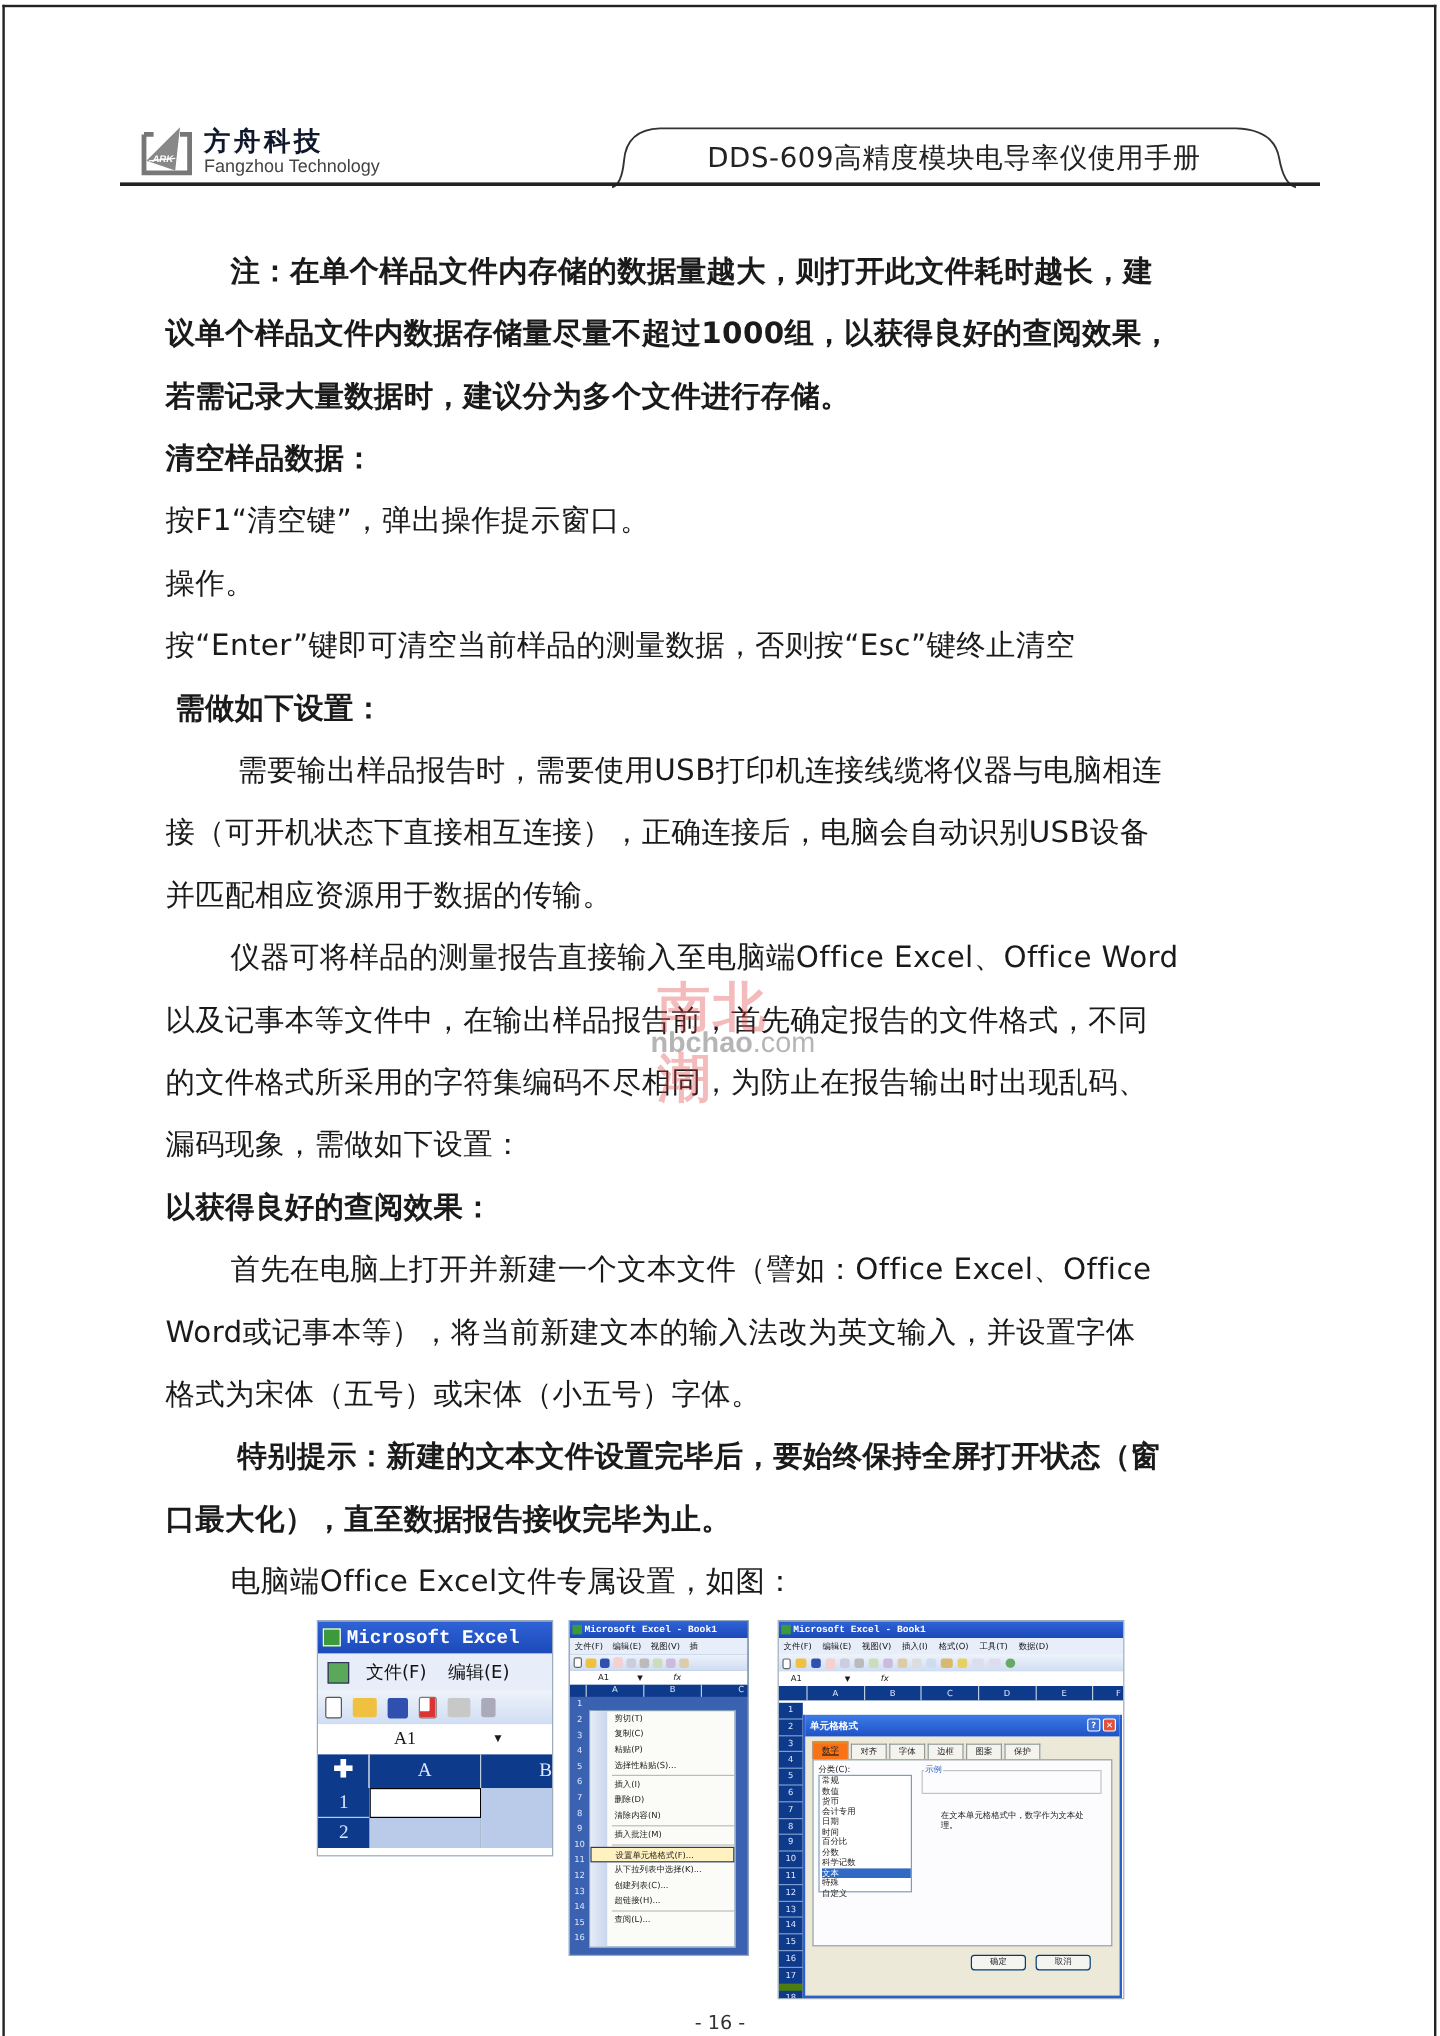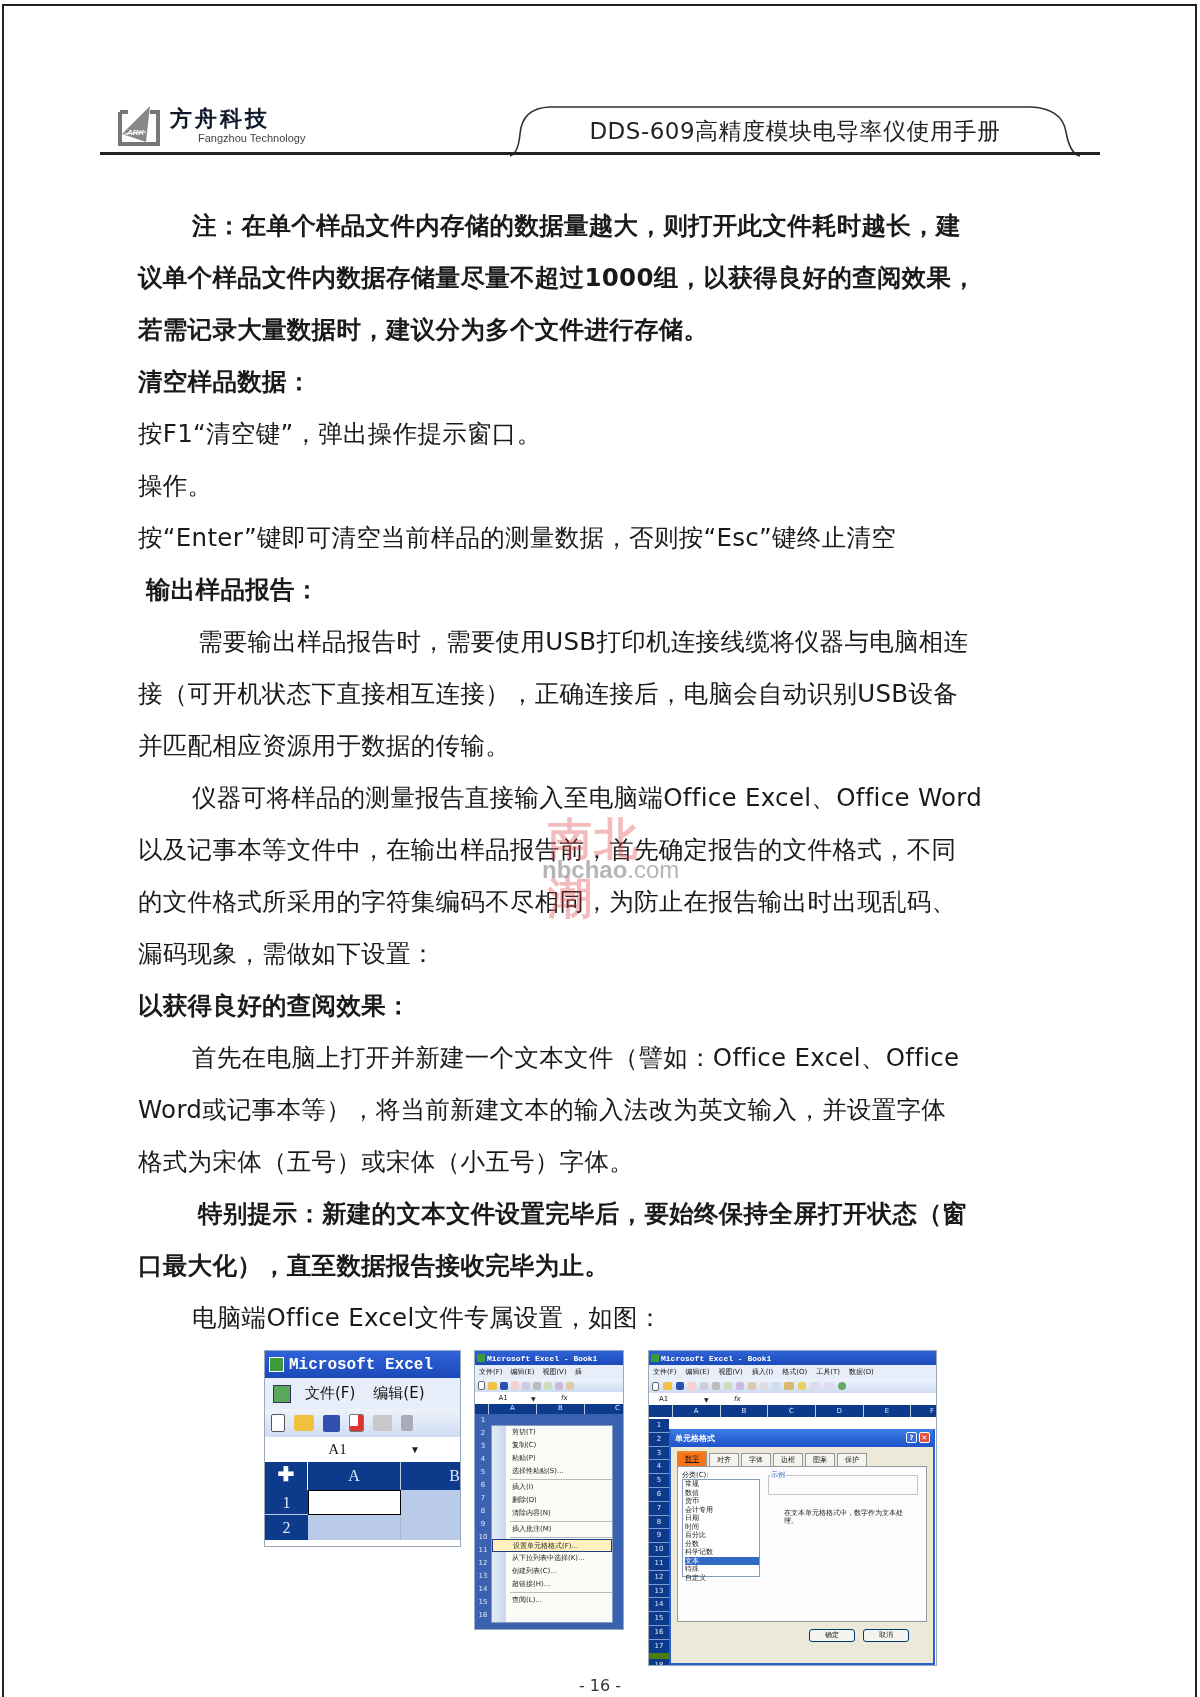--- a/index.html
+++ b/index.html
@@ -8,21 +8,21 @@
   .page-border {
     position: absolute; left: 2px; top: 4px; width: 1195px; height: 1700px;
     border-left: 2px solid #222; border-top: 2px solid #222; border-right: 2px solid #222;
   }
   
   .header { position: absolute; left: 100px; top: 100px; width: 1000px; height: 56px; }
   .logo { position: absolute; left: 16px; top: 2px; display: flex; align-items: center; }
   .logo-mark { width: 46px; height: 46px; position: relative; }
   .logo-text { margin-left: 8px; }
   .logo-cn { font-size: 22px; font-weight: bold; color: #0f172a; letter-spacing: 3px; line-height: 26px; }
-  .logo-en { font-family: "Liberation Sans", sans-serif; font-size: 11px; color: #444; line-height: 13px; margin-left: 28px; }
+  .logo-en { font-family: "Liberation Sans", sans-serif; font-size: 15px; color: #444; line-height: 13px; }
   .header-tab {
     position: absolute; left: 410px; top: 4px; width: 570px; height: 50px;
   }
   .header-tab svg { position: absolute; left: 0; top: 0; }
   .header-title {
     position: absolute; left: 0; width: 100%; top: 12px; text-align: center;
     font-size: 23px; color: #222; letter-spacing: 0.5px;
   }
   .header-rule { position: absolute; left: 0; top: 52px; width: 1000px; height: 3px; background: #222; }
 
@@ -123,21 +123,21 @@
 </div>
 
 <div class="content">
   <div class="line bold indent">注：在单个样品文件内存储的数据量越大，则打开此文件耗时越长，建</div>
   <div class="line bold">议单个样品文件内数据存储量尽量不超过1000组，以获得良好的查阅效果，</div>
   <div class="line bold">若需记录大量数据时，建议分为多个文件进行存储。</div>
   <div class="line bold">清空样品数据：</div>
   <div class="line">按F1“清空键”，弹出操作提示窗口。</div>
   <div class="line">操作。</div>
   <div class="line">按“Enter”键即可清空当前样品的测量数据，否则按“Esc”键终止清空</div>
-  <div class="line bold indent-sm">输出样品报告：</div>
+  <div class="line bold indent-sm">需做如下设置：</div>
   <div class="line indent-lg">需要输出样品报告时，需要使用USB打印机连接线缆将仪器与电脑相连</div>
   <div class="line">接（可开机状态下直接相互连接），正确连接后，电脑会自动识别USB设备</div>
   <div class="line">并匹配相应资源用于数据的传输。</div>
   <div class="line indent">仪器可将样品的测量报告直接输入至电脑端Office Excel、Office Word</div>
   <div class="line">以及记事本等文件中，在输出样品报告前，首先确定报告的文件格式，不同</div>
   <div class="line">的文件格式所采用的字符集编码不尽相同，为防止在报告输出时出现乱码、</div>
   <div class="line">漏码现象，需做如下设置：</div>
   <div class="line bold">以获得良好的查阅效果：</div>
   <div class="line indent">首先在电脑上打开并新建一个文本文件（譬如：Office Excel、Office</div>
   <div class="line">Word或记事本等），将当前新建文本的输入法改为英文输入，并设置字体</div>

